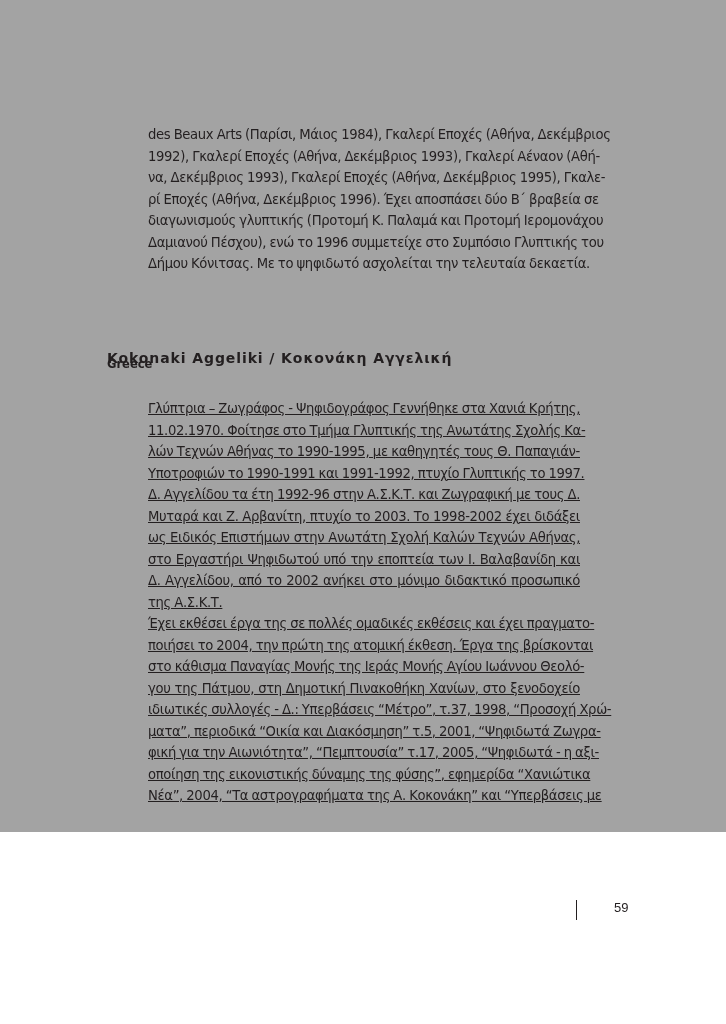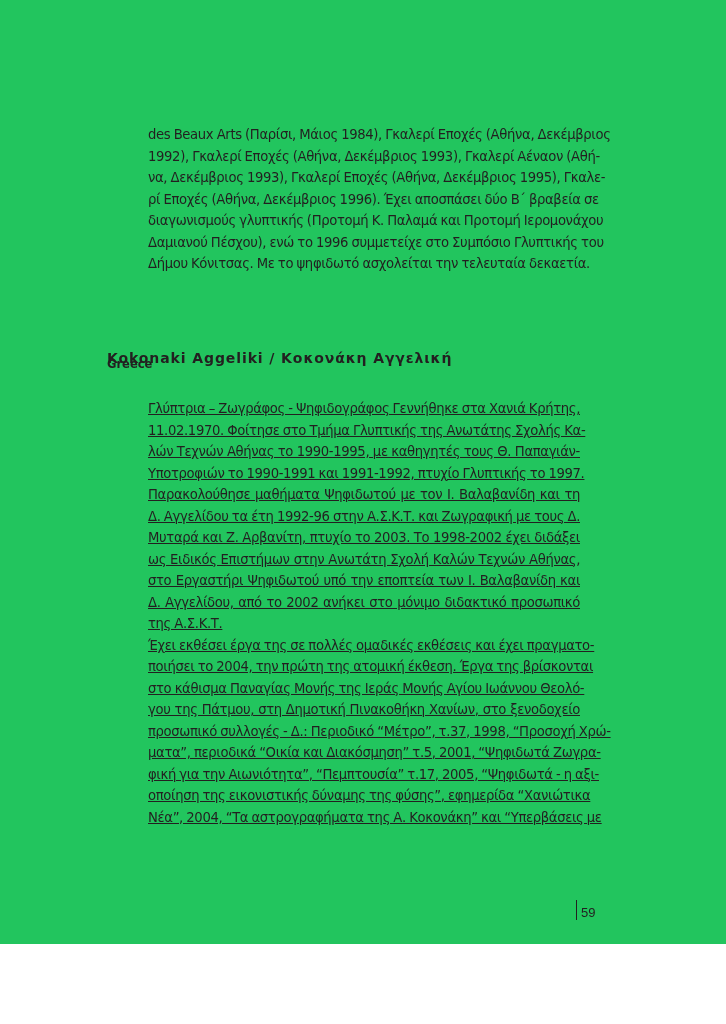--- a/index.html
+++ b/index.html
@@ -11,22 +11,22 @@
       width: 726px;
       height: 1024px;
       position: relative;
       overflow: hidden;
       font-family: "DejaVu Sans", sans-serif;
       color: #231f20;
     }
     .page {
       position: absolute;
       left: 0; top: 0;
-      width: 726px; height: 944px;
-      background: #22c55e;
+      width: 726px; height: 832px;
+      background: #a3a3a3;
     }
     .para-block {
       position: absolute;
       left: 148px;
       width: 432px;
     }
     .line {
       display: block;
       white-space: nowrap;
       font-size: 13.2px;
@@ -63,21 +63,22 @@
       font-size: 11.5px;
       color: #231f20;
       text-align: right;
     }
     .page-number {
       position: absolute;
       left: 576px;
       top: 900px;
       height: 20px;
       display: flex;
-      align-items: flex-end;
+      align-items: flex-start;
+      gap: 33px;
     }
     .page-number .rule {
       width: 1px;
       height: 20px;
       background: #231f20;
       margin-right: 4px;
     }
     .page-number .num {
       font-family: "Liberation Sans", sans-serif;
       font-size: 13px;
@@ -100,32 +101,31 @@
   </div>
 
   <div class="heading">Kokonaki Aggeliki / Κοκονάκη Αγγελική</div>
   <div class="subheading">Greece</div>
 
   <div class="para-block" id="bio-block">
     <span class="line">Γλύπτρια – Ζωγράφος - Ψηφιδογράφος Γεννήθηκε στα Χανιά Κρήτης,</span>
     <span class="line">11.02.1970. Φοίτησε στο Τμήμα Γλυπτικής της Ανωτάτης Σχολής Κα-</span>
     <span class="line">λών Τεχνών Αθήνας το 1990-1995, με καθηγητές τους Θ. Παπαγιάν-</span>
     <span class="line">Υποτροφιών το 1990-1991 και 1991-1992, πτυχίο Γλυπτικής το 1997.</span>
-    <span class="line">Παρακολούθησε μαθήματα Ψηφιδωτού με τον Ι. Βαλαβανίδη και τη</span>
     <span class="line">Δ. Αγγελίδου τα έτη 1992-96 στην Α.Σ.Κ.Τ. και Ζωγραφική με τους Δ.</span>
     <span class="line">Μυταρά και Ζ. Αρβανίτη, πτυχίο το 2003. Το 1998-2002 έχει διδάξει</span>
     <span class="line">ως Ειδικός Επιστήμων στην Ανωτάτη Σχολή Καλών Τεχνών Αθήνας,</span>
     <span class="line">στο Εργαστήρι Ψηφιδωτού υπό την εποπτεία των Ι. Βαλαβανίδη και</span>
     <span class="line">Δ. Αγγελίδου, από το 2002 ανήκει στο μόνιμο διδακτικό προσωπικό</span>
     <span class="line last">της Α.Σ.Κ.Τ.</span>
     <span class="line">Έχει εκθέσει έργα της σε πολλές ομαδικές εκθέσεις και έχει πραγματο-</span>
     <span class="line">ποιήσει το 2004, την πρώτη της ατομική έκθεση. Έργα της βρίσκονται</span>
     <span class="line">στο κάθισμα Παναγίας Μονής της Ιεράς Μονής Αγίου Ιωάννου Θεολό-</span>
     <span class="line">γου της Πάτμου, στη Δημοτική Πινακοθήκη Χανίων, στο ξενοδοχείο</span>
-    <span class="line">προσωπικό συλλογές - Δ.: Περιοδικό “Μέτρο”, τ.37, 1998, “Προσοχή Χρώ-</span>
+    <span class="line">ιδιωτικές συλλογές - Δ.: Υπερβάσεις “Μέτρο”, τ.37, 1998, “Προσοχή Χρώ-</span>
     <span class="line">ματα”, περιοδικά “Οικία και Διακόσμηση” τ.5, 2001, “Ψηφιδωτά Ζωγρα-</span>
     <span class="line">φική για την Αιωνιότητα”, “Πεμπτουσία” τ.17, 2005, “Ψηφιδωτά - η αξι-</span>
     <span class="line">οποίηση της εικονιστικής δύναμης της φύσης”, εφημερίδα “Χανιώτικα</span>
     <span class="line">Νέα”, 2004, “Τα αστρογραφήματα της Α. Κοκονάκη” και “Υπερβάσεις με</span>
   </div>
 
   <div class="page-number">
     <span class="rule"></span>
     <span class="num">59</span>
   </div>

